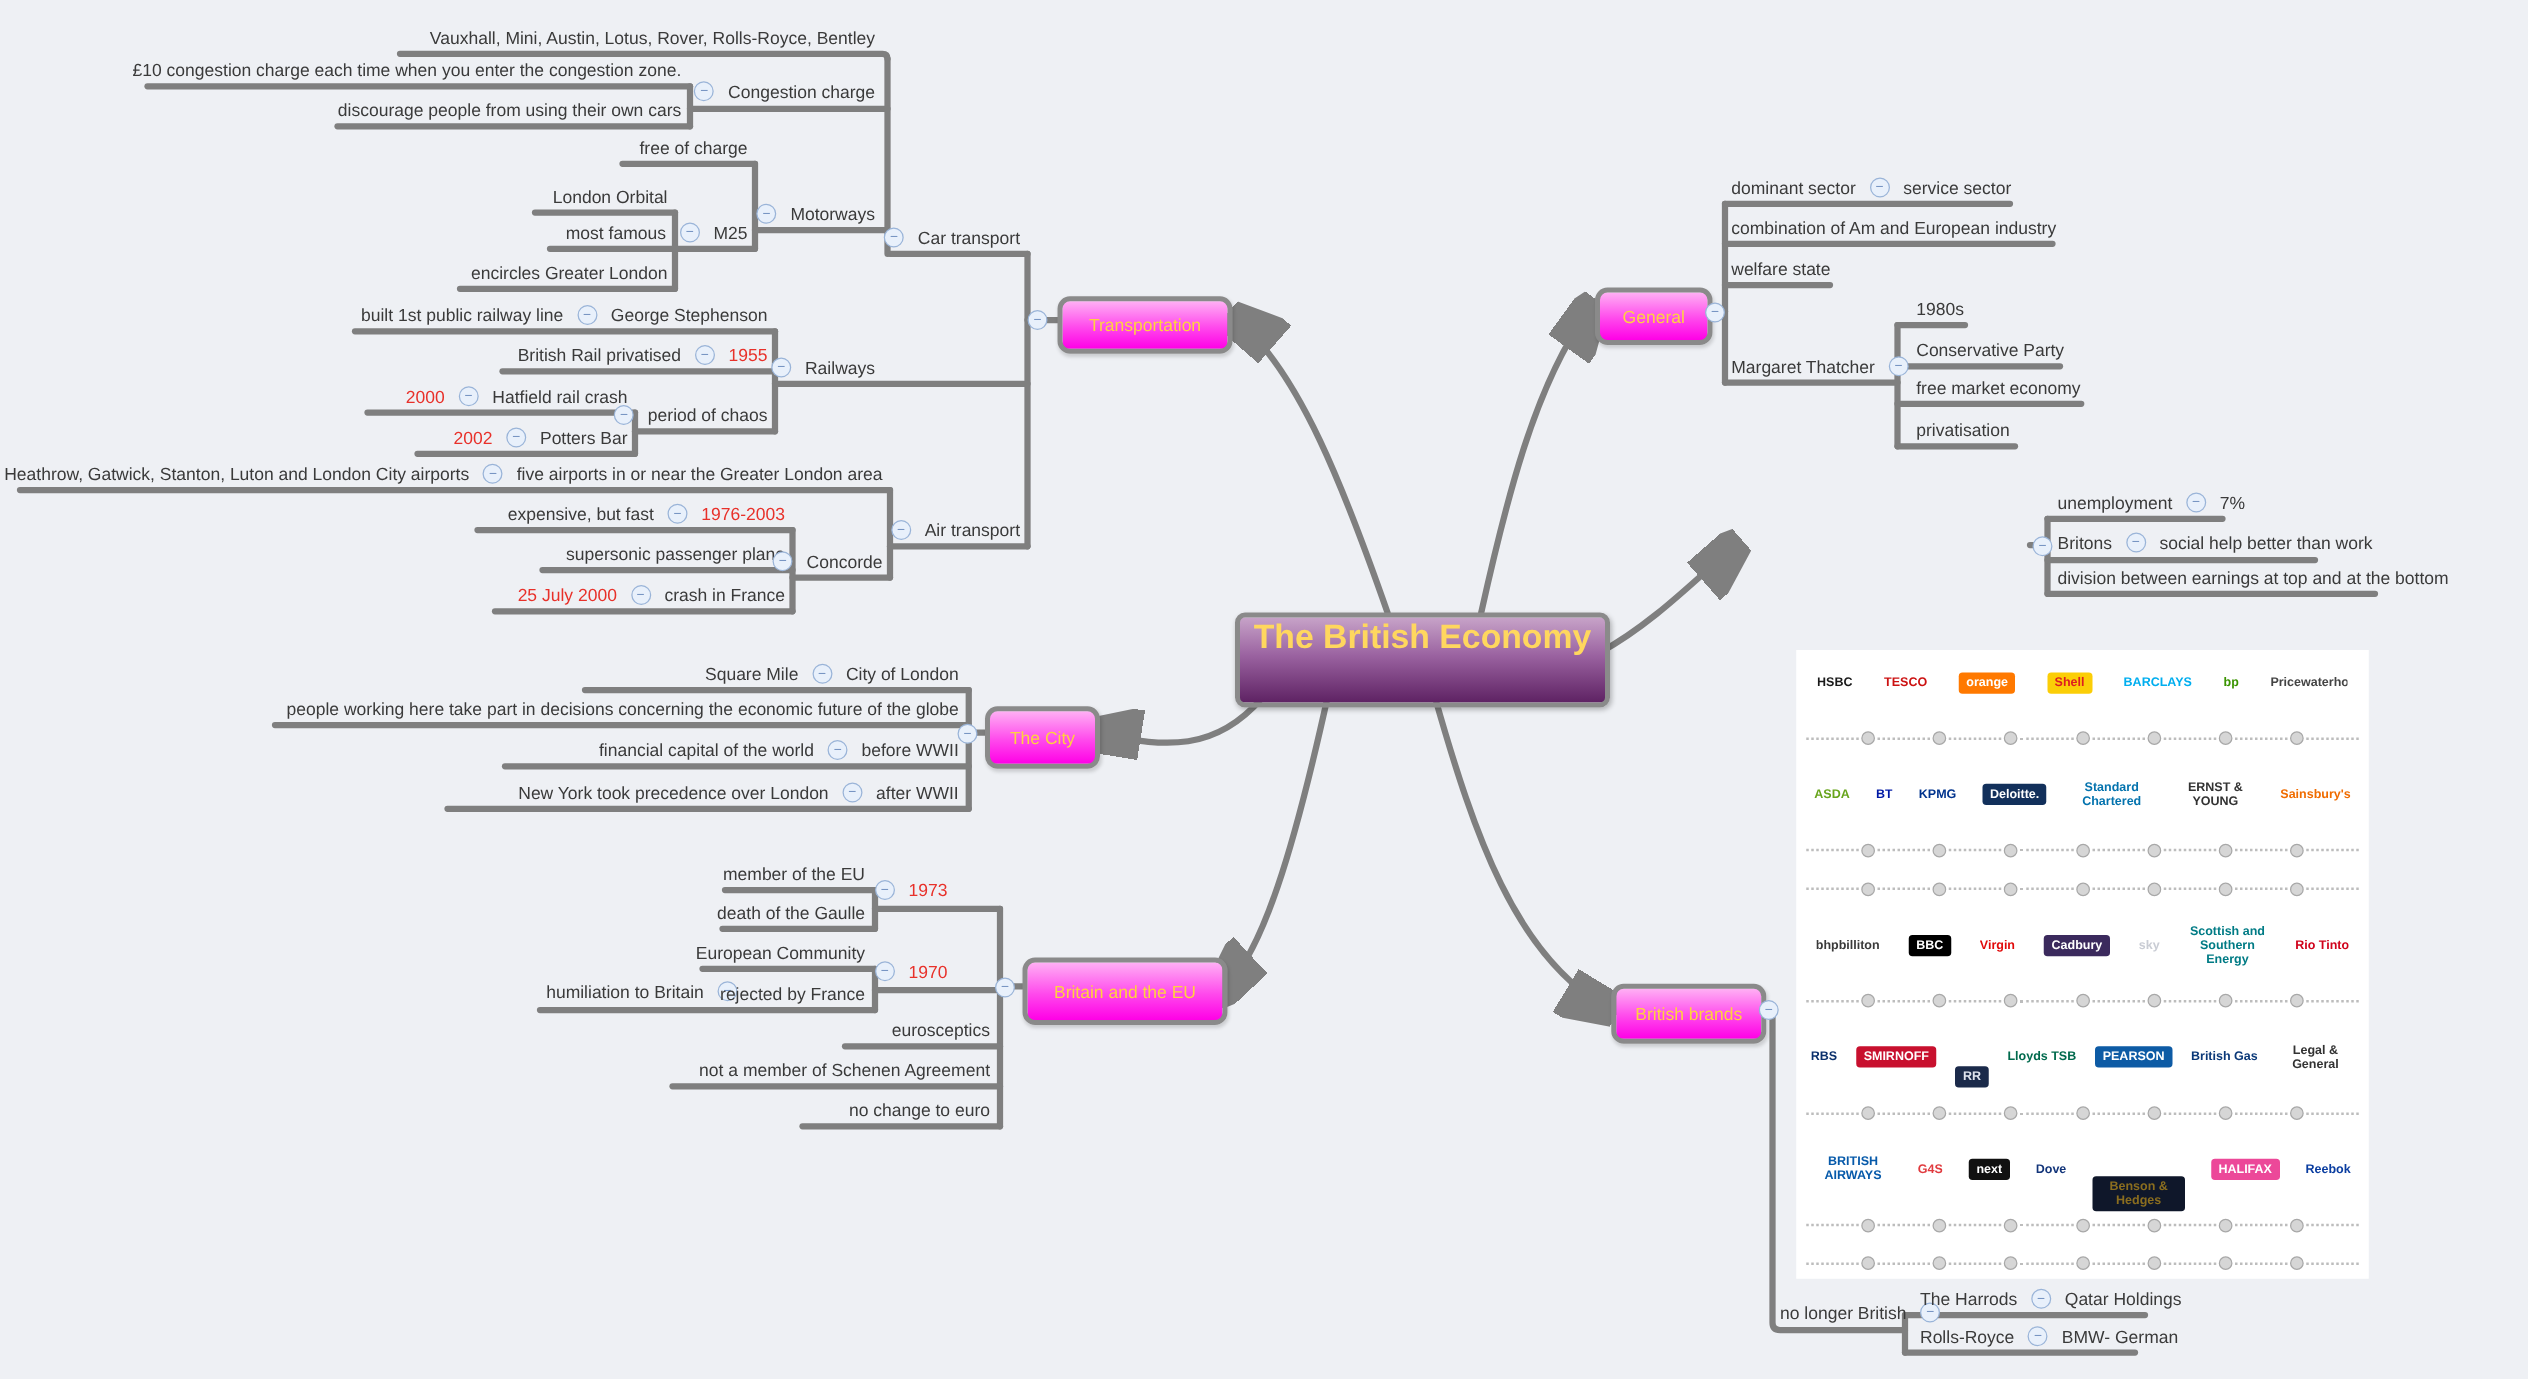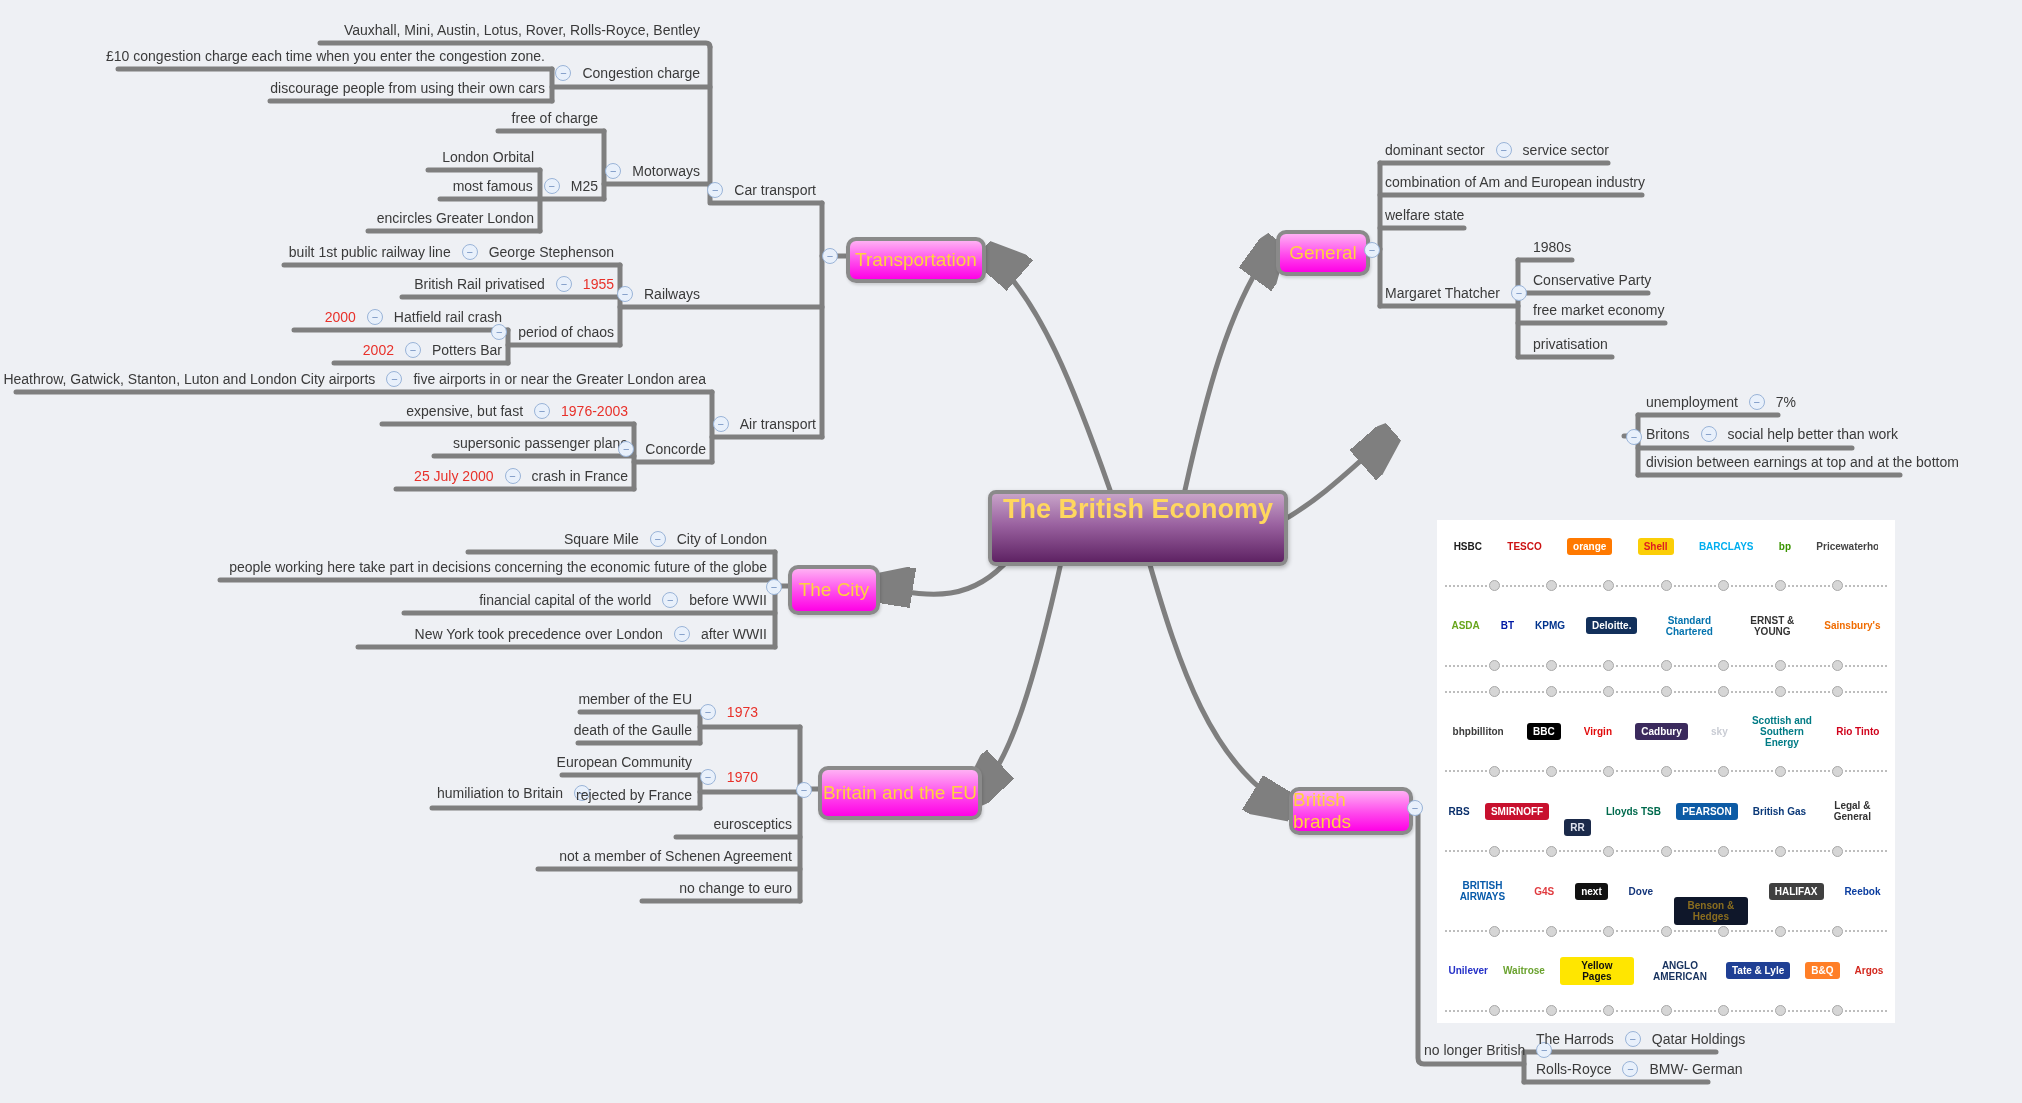--- a/index.html
+++ b/index.html
@@ -9,21 +9,21 @@
   #wires path{stroke:var(--line,#7f7f7f);stroke-width:5;fill:none;stroke-linecap:round;stroke-linejoin:round;}
   .row{position:absolute;display:flex;align-items:center;gap:11px;white-space:nowrap;font-size:14px;color:var(--leaf-text,#3a3a3a);}
   .row .t{white-space:nowrap;}
   .red{color:var(--date-text,#e8312a);}
   .minus{display:inline-flex;align-items:center;justify-content:center;width:14px;height:14px;border-radius:50%;
          background:#e8f0fb;border:1px solid #9ab4d8;color:#6f8fbf;font-size:11px;line-height:11px;flex:0 0 auto;cursor:pointer;}
   .minus.abs{position:absolute;}
   .node{position:absolute;display:flex;align-items:center;justify-content:center;
         background:linear-gradient(180deg,var(--node-gradient-top,#ffb0f4) 0%,#ff49ec 55%,var(--node-gradient-bottom,#ff00e6) 100%);
         border:4px solid var(--node-border,#8a8a8a);border-radius:10px;color:var(--node-text,#ffd23f);
-        font-size:19px;cursor:pointer;box-shadow:1px 2px 3px rgba(0,0,0,.15);}
+        font-size:14px;cursor:pointer;box-shadow:1px 2px 3px rgba(0,0,0,.15);}
   #central{position:absolute;display:flex;align-items:flex-start;justify-content:center;
         background:linear-gradient(180deg,var(--title-gradient-top,#c7a3c8) 0%,#9a62a0 45%,var(--title-gradient-bottom,#5e2263) 100%);
         border:4px solid var(--node-border,#8a8a8a);border-radius:8px;color:#ffd75e;font-size:27px;font-weight:bold;cursor:pointer;
         box-shadow:1px 2px 4px rgba(0,0,0,.25);}
   #brands-panel{position:absolute;left:1437px;top:520px;width:458px;height:503px;background:#fff;
         display:flex;flex-direction:column;justify-content:space-between;padding:6px 4px;box-sizing:border-box;}
   .brand-row{display:flex;justify-content:space-around;align-items:center;height:40px;}
   .brand-cell{font-size:10px;font-weight:bold;text-align:center;max-width:62px;overflow:hidden;line-height:1.1;}
   .brand-cell.badge{padding:3px 6px;border-radius:3px;}
   .sep-row{display:flex;align-items:center;height:12px;padding:0 4px;}
@@ -458,48 +458,39 @@
         <span class="sep-dash"></span>
         <span class="sep-dot"></span>
         <span class="sep-dash"></span>
       </div>
       <div class="brand-row">
         <span class="brand-cell" style="color: rgb(7, 90, 170);">BRITISH AIRWAYS</span>
         <span class="brand-cell" style="color: rgb(224, 58, 62);">G4S</span>
         <span class="brand-cell badge" style="color: rgb(255, 255, 255); background: rgb(17, 17, 17);">next</span>
         <span class="brand-cell" style="color: rgb(19, 53, 122);">Dove</span>
         <span class="brand-cell badge" style="color: rgb(138, 109, 31); background: #0f172a; margin-top: 40px;">Benson &amp; Hedges</span>
-        <span class="brand-cell badge" style="color: rgb(255, 255, 255); background: #404040;">HALIFAX</span>
+        <span class="brand-cell badge" style="color: rgb(255, 255, 255); background: #ec4899;">HALIFAX</span>
         <span class="brand-cell" style="color: rgb(10, 61, 160);">Reebok</span>
       </div>
       <div class="sep-row">
         <span class="sep-dash"></span>
         <span class="sep-dot"></span>
         <span class="sep-dash"></span>
         <span class="sep-dot"></span>
         <span class="sep-dash"></span>
         <span class="sep-dot"></span>
         <span class="sep-dash"></span>
         <span class="sep-dot"></span>
         <span class="sep-dash"></span>
         <span class="sep-dot"></span>
         <span class="sep-dash"></span>
         <span class="sep-dot"></span>
         <span class="sep-dash"></span>
         <span class="sep-dot"></span>
         <span class="sep-dash"></span>
-      </div>
-      <div class="brand-row">
-        <span class="brand-cell" style="color: rgb(36, 48, 200);">Unilever</span>
-        <span class="brand-cell" style="color: rgb(106, 162, 46);">Waitrose</span>
-        <span class="brand-cell badge" style="color: rgb(17, 17, 17); background: rgb(255, 230, 0);">Yellow Pages</span>
-        <span class="brand-cell" style="color: rgb(22, 49, 94);">ANGLO AMERICAN</span>
-        <span class="brand-cell badge" style="color: rgb(255, 255, 255); background: rgb(31, 63, 148);">Tate &amp; Lyle</span>
-        <span class="brand-cell badge" style="color: rgb(255, 255, 255); background: rgb(255, 127, 39);">B&amp;Q</span>
-        <span class="brand-cell" style="color: rgb(211, 40, 30);">Argos</span>
       </div>
       <div class="sep-row">
         <span class="sep-dash"></span>
         <span class="sep-dot"></span>
         <span class="sep-dash"></span>
         <span class="sep-dot"></span>
         <span class="sep-dash"></span>
         <span class="sep-dot"></span>
         <span class="sep-dash"></span>
         <span class="sep-dot"></span>

